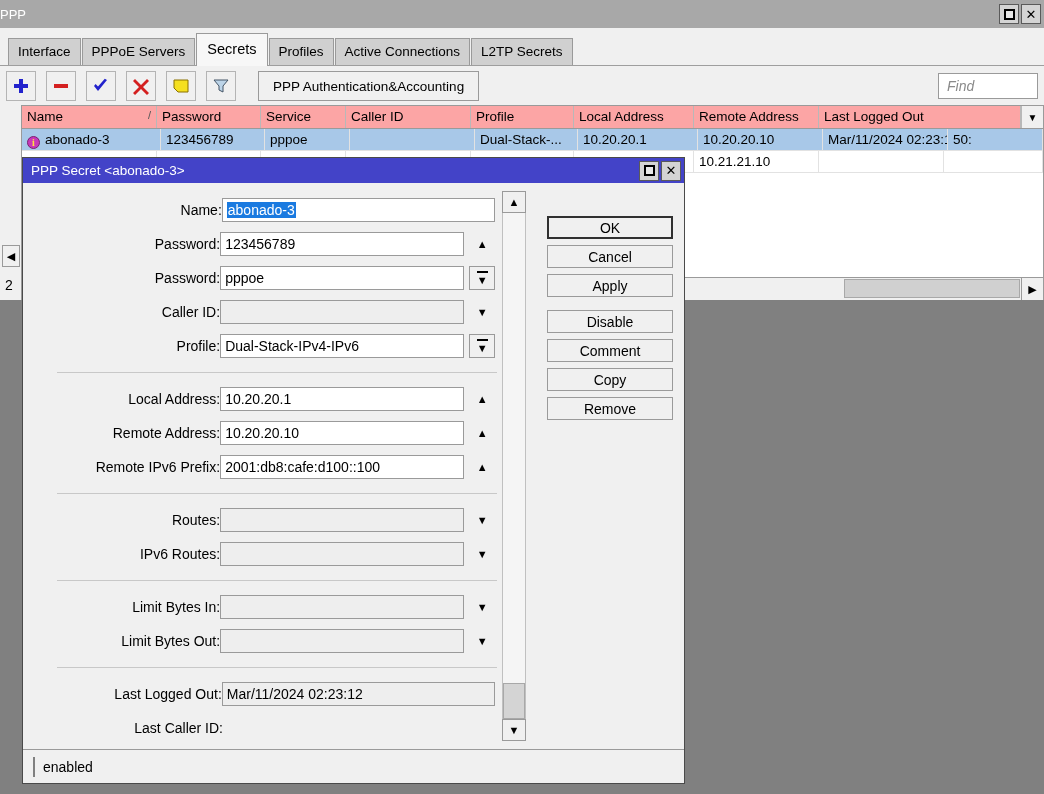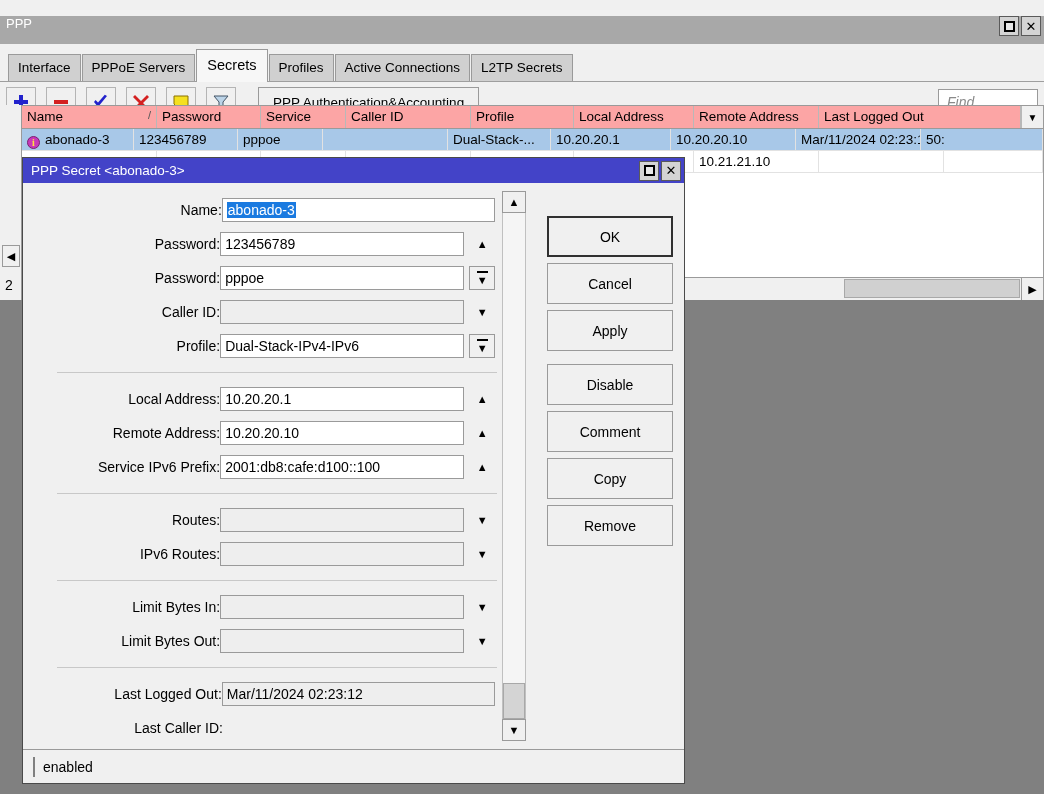--- a/index.html
+++ b/index.html
@@ -16,25 +16,23 @@
   
   #ppp-window {
     position: absolute;
     left: 0; top: 0;
     width: 1044px; height: 300px;
     background: #f0f0f0;
   }
   #ppp-titlebar {
     height: 28px;
     background: #a8a8a8;
-    display: flex; 
-    padding-left: 6px;
+    display: flex; align-items: center;
     color: #ffffff;
     font-size: 13px;
-    margin-top: 16px;
   }
   #ppp-titlebar .title { flex: 1; }
   .tb-btns { display: flex; gap: 2px; padding-right: 3px; }
   .tb-btn {
     width: 20px; height: 20px;
     background: #d4d4d4;
     border: 1px solid #5a5a5a;
     display: flex; align-items: center; justify-content: center;
     color: #000;
     font-size: 13px;
@@ -322,21 +320,21 @@
     height: 36px;
     background: #d4d4d4;
     border: 1px solid #a8a8a8;
   }
   #btn-col {
     position: absolute;
     left: 524px; top: 33px;
     width: 128px;
   }
   .dbtn {
-    width: 126px; height: 41px;
+    width: 126px; height: 23px;
     background: #f0f0f0;
     border: 1px solid #9a9a9a;
     display: flex; align-items: center; justify-content: center;
     font-size: 14px;
     margin-bottom: 6px;
   }
   .dbtn.primary { border: 2px solid #303030; }
   .dbtn.gap { margin-top: 13px; }
   #dlg-status {
     height: 34px;
@@ -447,21 +445,21 @@
         <div class="hc" style="width:85px"><span>Service</span></div>
         <div class="hc" style="width:125px"><span>Caller ID</span></div>
         <div class="hc" style="width:103px"><span>Profile</span></div>
         <div class="hc" style="width:120px"><span>Local Address</span></div>
         <div class="hc" style="width:125px"><span>Remote Address</span></div>
         <div class="hc" style="flex:1"><span>Last Logged Out</span></div>
         <div id="hdr-menu-btn">▼</div>
       </div>
 
       <div class="grow sel">
-        <div class="gcell" style="width:112px">
+        <div class="gcell" style="width:139px">
           <span class="rowicon">i</span><span>abonado-3</span>
         </div>
         <div class="gcell" style="width:104px">123456789</div>
         <div class="gcell" style="width:85px">pppoe</div>
         <div class="gcell" style="width:125px"></div>
         <div class="gcell" style="width:103px">Dual-Stack-...</div>
         <div class="gcell" style="width:120px">10.20.20.1</div>
         <div class="gcell" style="width:125px">10.20.20.10</div>
         <div class="gcell right" style="width:125px">Mar/11/2024 02:23:12</div>
         <div class="gcell" style="flex:1">50:</div>
@@ -543,21 +541,21 @@
         <div class="fctrl arrow-up"></div>
       </div>
 
       <div class="frow">
         <div class="flabel">Remote Address:</div>
         <div class="finput">10.20.20.10</div>
         <div class="fctrl arrow-up"></div>
       </div>
 
       <div class="frow">
-        <div class="flabel">Service IPv6 Prefix:</div>
+        <div class="flabel">Remote IPv6 Prefix:</div>
         <div class="finput">2001:db8:cafe:d100::100</div>
         <div class="fctrl arrow-up"></div>
       </div>
 
       <div class="sep"></div>
 
       <div class="frow">
         <div class="flabel">Routes:</div>
         <div class="finput disabled"></div>
         <div class="fctrl arrow-dn"></div>

